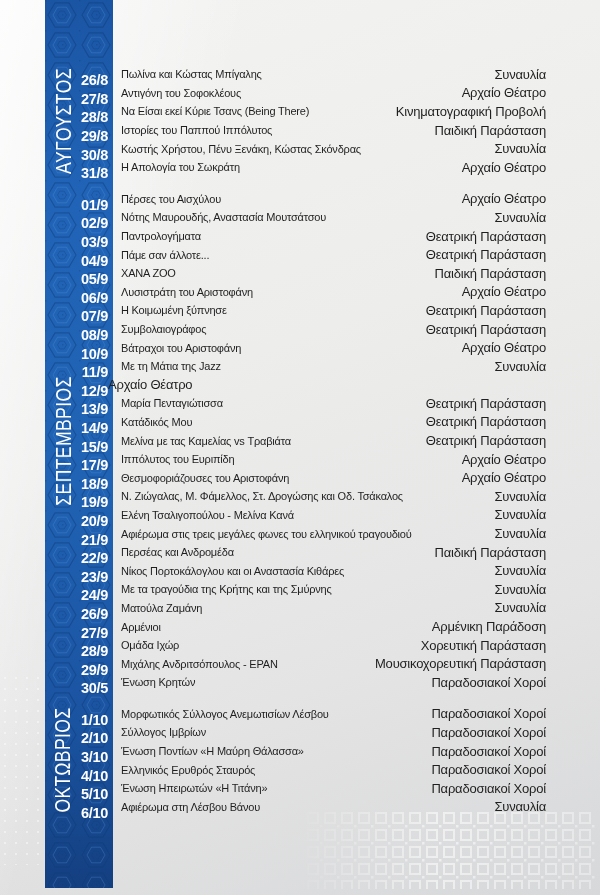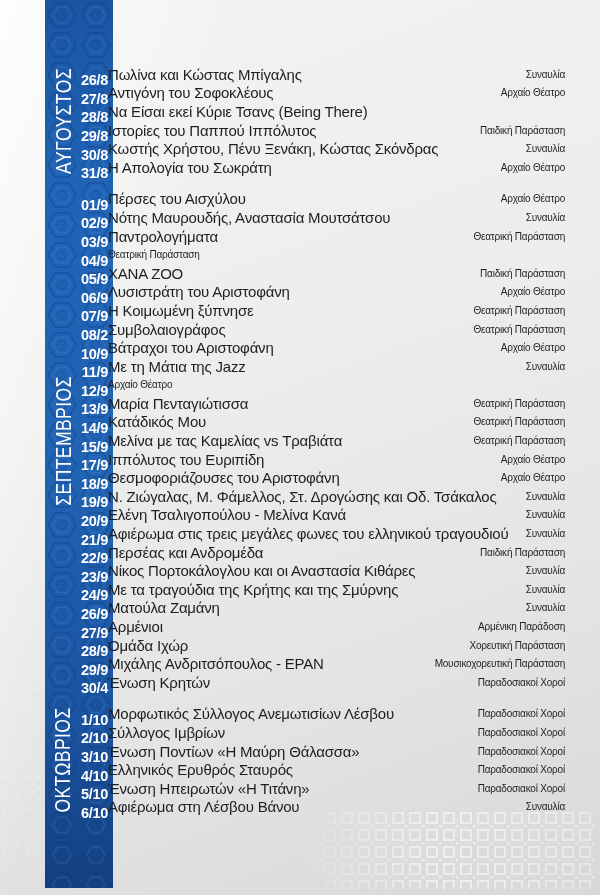--- a/index.html
+++ b/index.html
@@ -32,26 +32,26 @@
     color:#ffffff;font-size:22.5px;font-weight:normal;letter-spacing:.5px;
   }
   .row{display:flex;align-items:center;height:18.6px;}
   .date{
     width:108px;flex:none;text-align:right;
     color:#ffffff;font-weight:bold;font-size:14.5px;letter-spacing:-0.3px;
     position:relative;
     margin-top:12px;
   }
   .title{
-    flex:1;
-    font-size:15px;color:#1f1f1f;letter-spacing:-0.2px;white-space:nowrap;overflow:hidden;
+    flex:1;margin-left:13px;
+    font-size:11px;color:#1f1f1f;letter-spacing:-0.2px;white-space:nowrap;overflow:hidden;
   }
   .etype{
-    flex:none;text-align:right;margin-right:35px;
-    font-size:10px;color:#1f1f1f;letter-spacing:-0.2px;white-space:nowrap;
+    flex:none;text-align:right;margin-right:54px;
+    font-size:13px;color:#1f1f1f;letter-spacing:-0.2px;white-space:nowrap;
   }
 </style>
 </head>
 <body>
 
 <div class="page">
 
   <div class="band">
 
     <svg width="68" height="888" aria-hidden="true">
@@ -106,20 +106,21 @@
           <span class="etype">Συναυλία</span>
         </div>
         <div class="row">
           <span class="date">27/8</span>
           <span class="title">Αντιγόνη του Σοφοκλέους</span>
           <span class="etype">Αρχαίο Θέατρο</span>
         </div>
         <div class="row">
           <span class="date">28/8</span>
           <span class="title">Να Είσαι εκεί Κύριε Τσανς (Being There)</span>
+          <span class="etype">Κινηματογραφική Προβολή</span>
         </div>
         <div class="row">
           <span class="date">29/8</span>
           <span class="title">Ιστορίες του Παππού Ιππόλυτος</span>
           <span class="etype">Παιδική Παράσταση</span>
         </div>
         <div class="row">
           <span class="date">30/8</span>
           <span class="title">Κωστής Χρήστου, Πένυ Ξενάκη, Κώστας Σκόνδρας</span>
           <span class="etype">Συναυλία</span>
@@ -144,39 +145,40 @@
           <span class="title">Νότης Μαυρουδής, Αναστασία Μουτσάτσου</span>
           <span class="etype">Συναυλία</span>
         </div>
         <div class="row">
           <span class="date">03/9</span>
           <span class="title">Παντρολογήματα</span>
           <span class="etype">Θεατρική Παράσταση</span>
         </div>
         <div class="row">
           <span class="date">04/9</span>
+          <span class="title">Πάμε σαν άλλοτε...</span>
           <span class="etype">Θεατρική Παράσταση</span>
         </div>
         <div class="row">
           <span class="date">05/9</span>
           <span class="title">ΧΑΝΑ ΖΟΟ</span>
           <span class="etype">Παιδική Παράσταση</span>
         </div>
         <div class="row">
           <span class="date">06/9</span>
           <span class="title">Λυσιστράτη του Αριστοφάνη</span>
           <span class="etype">Αρχαίο Θέατρο</span>
         </div>
         <div class="row">
           <span class="date">07/9</span>
           <span class="title">Η Κοιμωμένη ξύπνησε</span>
           <span class="etype">Θεατρική Παράσταση</span>
         </div>
         <div class="row">
-          <span class="date">08/2</span>
+          <span class="date">08/9</span>
           <span class="title">Συμβολαιογράφος</span>
           <span class="etype">Θεατρική Παράσταση</span>
         </div>
         <div class="row">
           <span class="date">10/9</span>
           <span class="title">Βάτραχοι του Αριστοφάνη</span>
           <span class="etype">Αρχαίο Θέατρο</span>
         </div>
         <div class="row">
           <span class="date">11/9</span>
@@ -256,21 +258,21 @@
           <span class="date">28/9</span>
           <span class="title">Ομάδα Ιχώρ</span>
           <span class="etype">Χορευτική Παράσταση</span>
         </div>
         <div class="row">
           <span class="date">29/9</span>
           <span class="title">Μιχάλης Ανδριτσόπουλος - ΕΡΑΝ</span>
           <span class="etype">Μουσικοχορευτική Παράσταση</span>
         </div>
         <div class="row">
-          <span class="date">30/4</span>
+          <span class="date">30/5</span>
           <span class="title">Ένωση Κρητών</span>
           <span class="etype">Παραδοσιακοί Χοροί</span>
         </div>
       </section>
       <section class="section">
         <div class="month-col">
           <span>ΟΚΤΩΒΡΙΟΣ</span>
         </div>
         <div class="row">
           <span class="date">1/10</span>

